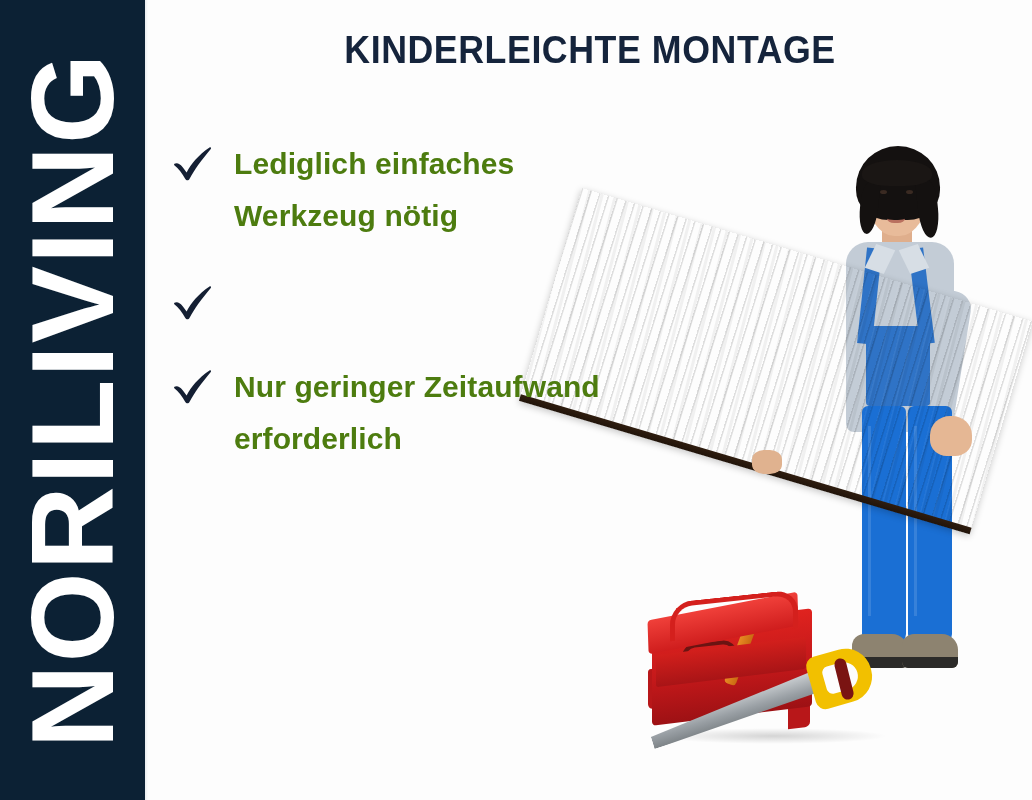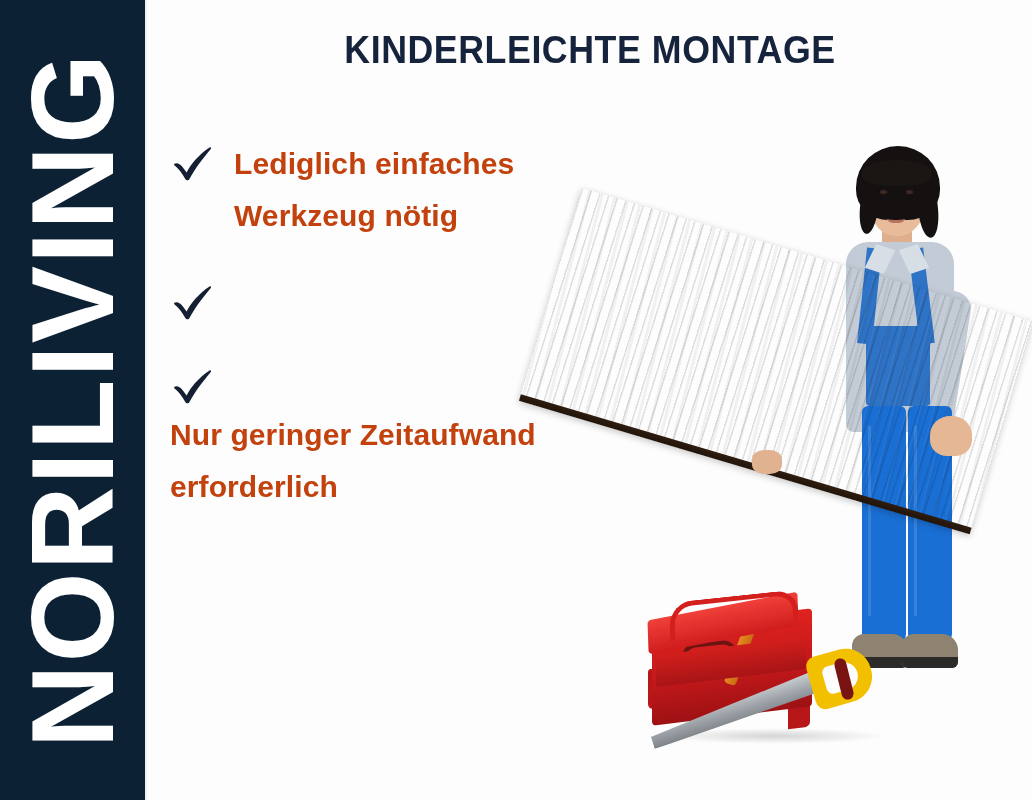--- a/index.html
+++ b/index.html
@@ -82,33 +82,33 @@
     top: 138px;
     width: 560px;
     z-index: 3;
   }
   .bullet {
     position: relative;
     display: flex;
     align-items: flex-start;
     margin-bottom: 36px;
   }
-  .bullet:last-child { margin-bottom: 0; flex-direction: column; }
+  .bullet:last-child { margin-bottom: 0; }
 
   .check-icon {
     flex: 0 0 auto;
     width: 46px;
     height: 46px;
     margin-top: 2px;
     margin-right: 18px;
   }
   .check-icon svg { display: block; width: 46px; height: 46px; }
 
   .bullet-text {
-    color: #c2410c;
+    color: #4d7c0f;
     font-family: "Liberation Sans", sans-serif;
     font-weight: 700;
     font-size: 30px;
     line-height: 1.72;
     letter-spacing: 0.1px;
     white-space: pre-line;
   }
 
   
   .photo-stage {

